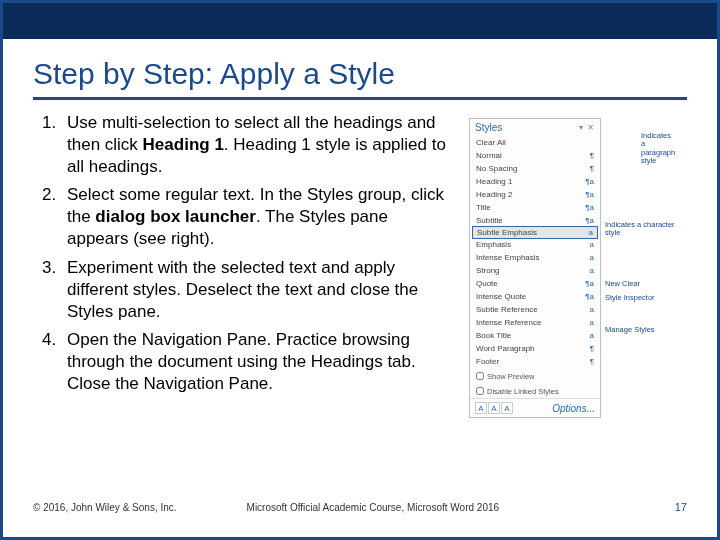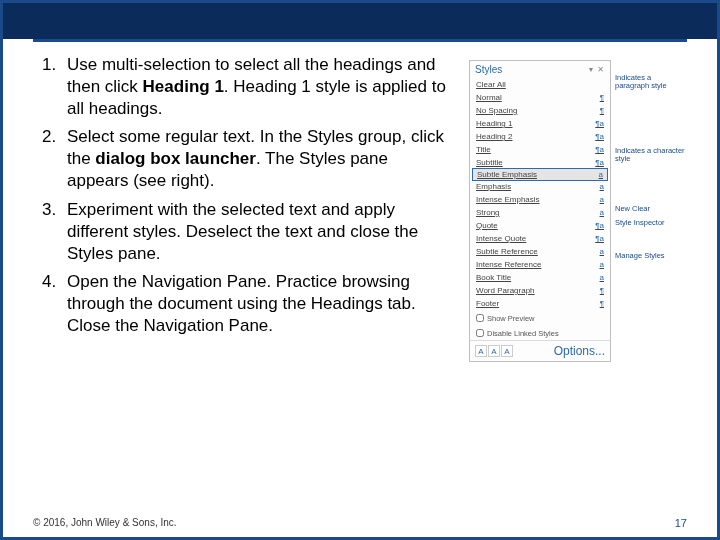--- a/index.html
+++ b/index.html
@@ -54,21 +54,21 @@
   }
   .bold { font-weight: 700; }
   .right {
     width: 218px;
     display: flex;
     gap: 4px;
     align-items: flex-start;
     padding-top: 6px;
   }
   .pane {
-    width: 142px;
+    width: 132px;
     border: 1px solid #bfbfbf;
     background: #fdfdfd;
     font-size: 8px;
     color: #444;
   }
   .pane-head {
     display: flex;
     align-items: center;
     justify-content: space-between;
     padding: 3px 5px;
@@ -79,21 +79,20 @@
   .pane-list {
     padding: 0 0;
   }
   .pane-item {
     display: flex;
     justify-content: space-between;
     align-items: flex-end;
     padding: 2px 6px;
     font-size: 8px;
     cursor: pointer;
-    text-decoration: underline;
   }
   .pane-item.selected {
     border: 1px solid #2a6ab0;
     background: #e5e5e5;
     margin: -1px 2px;
     padding: 1px 4px;
   }
   .pane-item .glyph { color: #2a6ab0; font-size: 8px; }
   .pane-chk {
     padding: 4px 6px 2px 6px;
@@ -115,53 +114,54 @@
     display: inline-block;
     width: 12px; height: 12px;
     border: 1px solid #ccc;
     margin-right: 1px;
     font-size: 8px;
     text-align: center;
     line-height: 12px;
     color: #2a6ab0;
     background: #fff;
   }
-  .pane-foot .opt { font-size: 12px; color: #2a6ab0; }
+  .pane-foot .opt { font-size: 10px; color: #2a6ab0; font-style: italic; }
   .callouts {
     width: 72px;
     font-size: 7.5px;
     color: #1a4a8a;
     display: flex;
     flex-direction: column;
   }
   .callouts div { line-height: 1.1; }
-  .c1 { margin-top: 14px; }
+  .c1 { margin-top: 14px; margin-left: 36px; }
   .c2 { margin-top: 56px; }
   .c3 { margin-top: 42px; }
   .c4 { margin-top: 6px; }
   .c5 { margin-top: 24px; }
   .footer {
     position: absolute;
-    bottom: 8px;
+    bottom: 24px;
     left: 30px;
     right: 30px;
     display: flex;
-    align-items: flex-start;
+    align-items: center;
     font-size: 10px;
     color: #333;
   }
   .footer .copy { flex: 0 0 auto; }
   .footer .course { margin-left: 70px; }
   .footer .pg { margin-left: auto; color: #1a4a8a; font-size: 11px; }
 </style>
 </head>
 <body>
 
 <div class="slide">
   <div class="topbar"></div>
+  <h1 class="title">Step by Step: Apply a Style</h1>
   <hr class="rule">
 
   <div class="content">
     <div class="steps">
       <ol>
         <li>
           <span>Use multi-selection to select all the headings and then click </span><span class="bold">Heading 1</span><span>. Heading 1 style is applied to all headings.</span>
         </li>
         <li>
           <span>Select some regular text. In the Styles group, click the </span><span class="bold">dialog box launcher</span><span>. The Styles pane appears (see right).</span>
@@ -276,15 +276,16 @@
         <div class="c2">Indicates a character style</div>
         <div class="c3">New Clear</div>
         <div class="c4">Style Inspector</div>
         <div class="c5">Manage Styles</div>
       </div>
     </div>
   </div>
 
   <div class="footer">
     <span class="copy">© 2016, John Wiley &amp; Sons, Inc.</span>
+    <span class="course">Microsoft Official Academic Course, Microsoft Word 2016</span>
     <span class="pg">17</span>
   </div>
 </div>
 
 </body></html>

